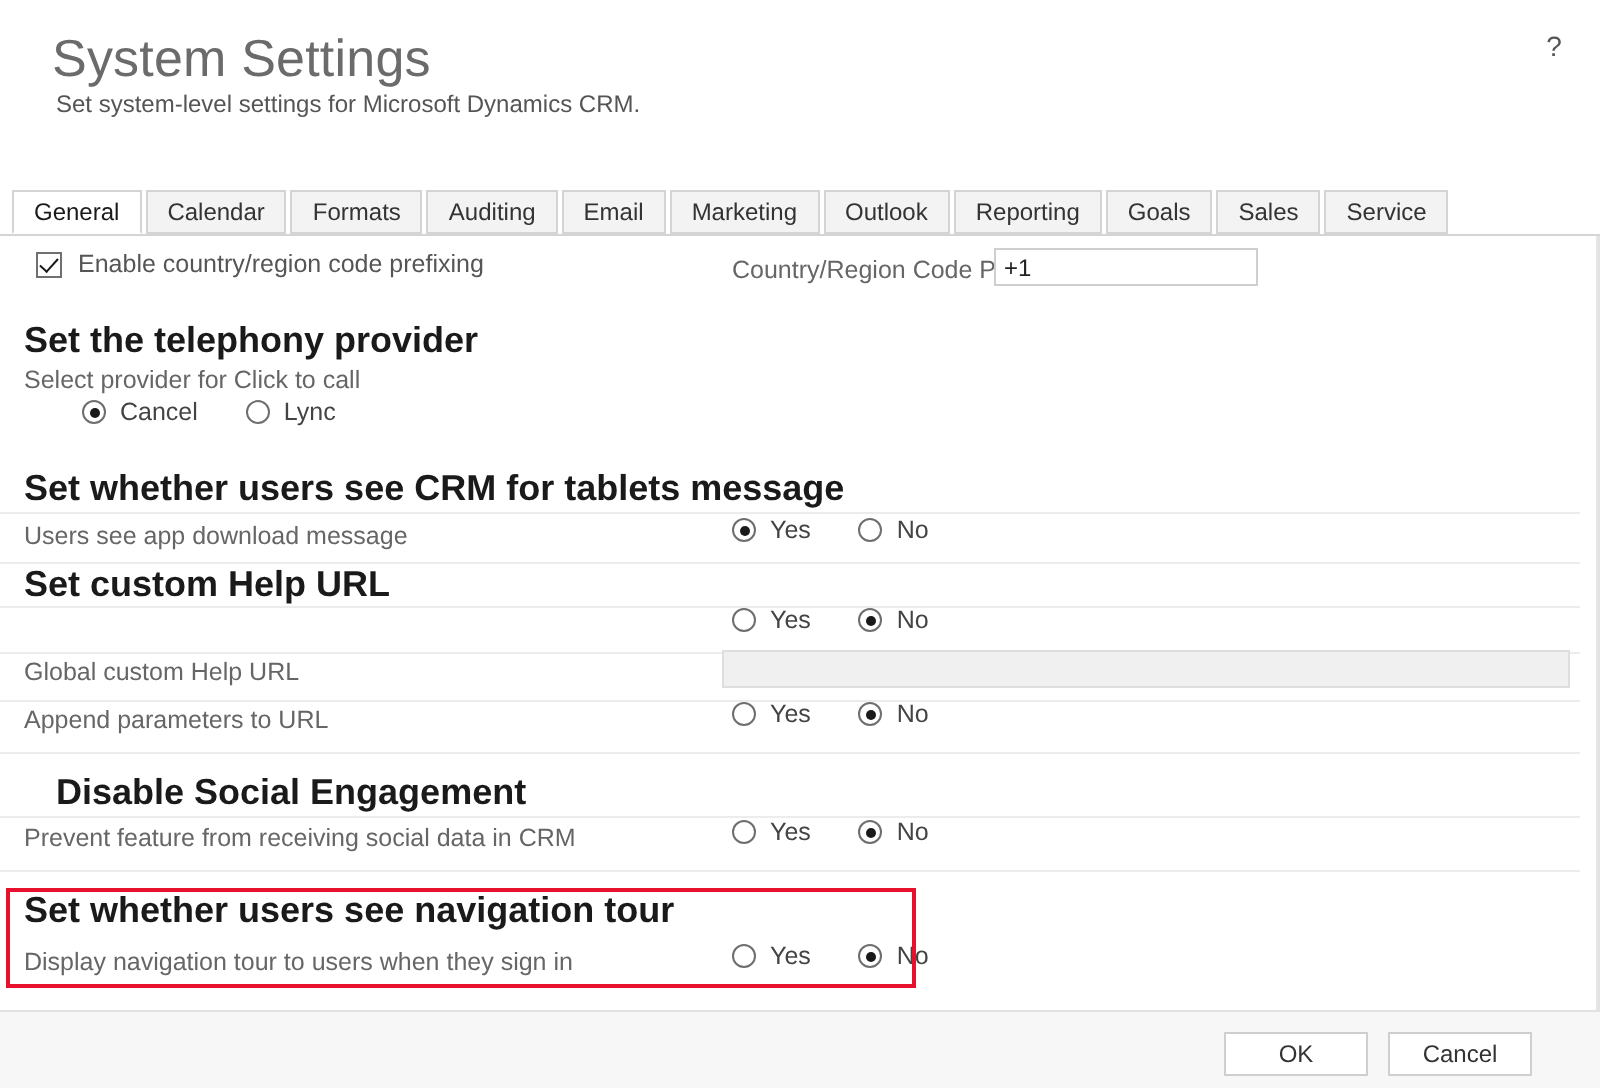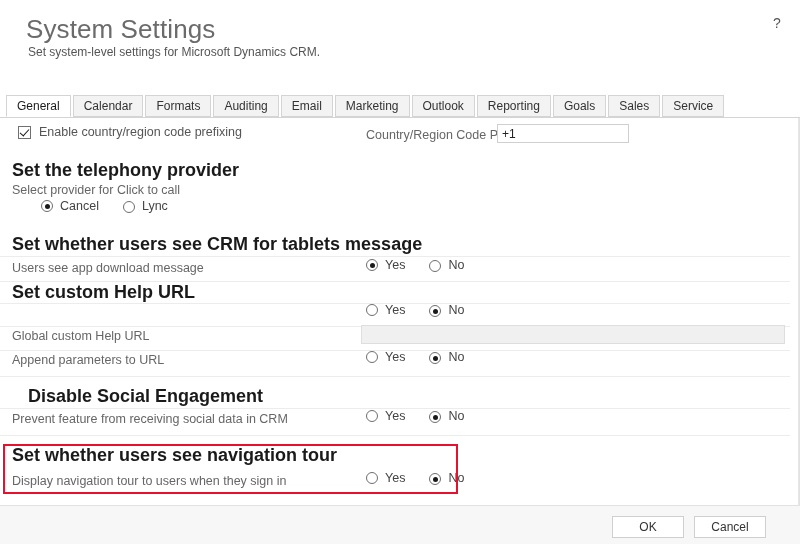--- a/index.html
+++ b/index.html
@@ -171,21 +171,21 @@
     position: absolute;
     display: flex;
     align-items: center;
   }
   .radio-opt {
     display: flex;
     align-items: center;
     cursor: pointer;
     margin-right: 24px;
   }
-  .radio-opt:last-child { margin-right: 0; align-items: flex-end; }
+  .radio-opt:last-child { margin-right: 0; }
   .rdot {
     width: 12px; height: 12px;
     border: 1px solid #6e6e6e;
     border-radius: 50%;
     background: #ffffff;
     position: relative;
     flex: 0 0 auto;
   }
   .rdot.sel::after {
     content: "";

